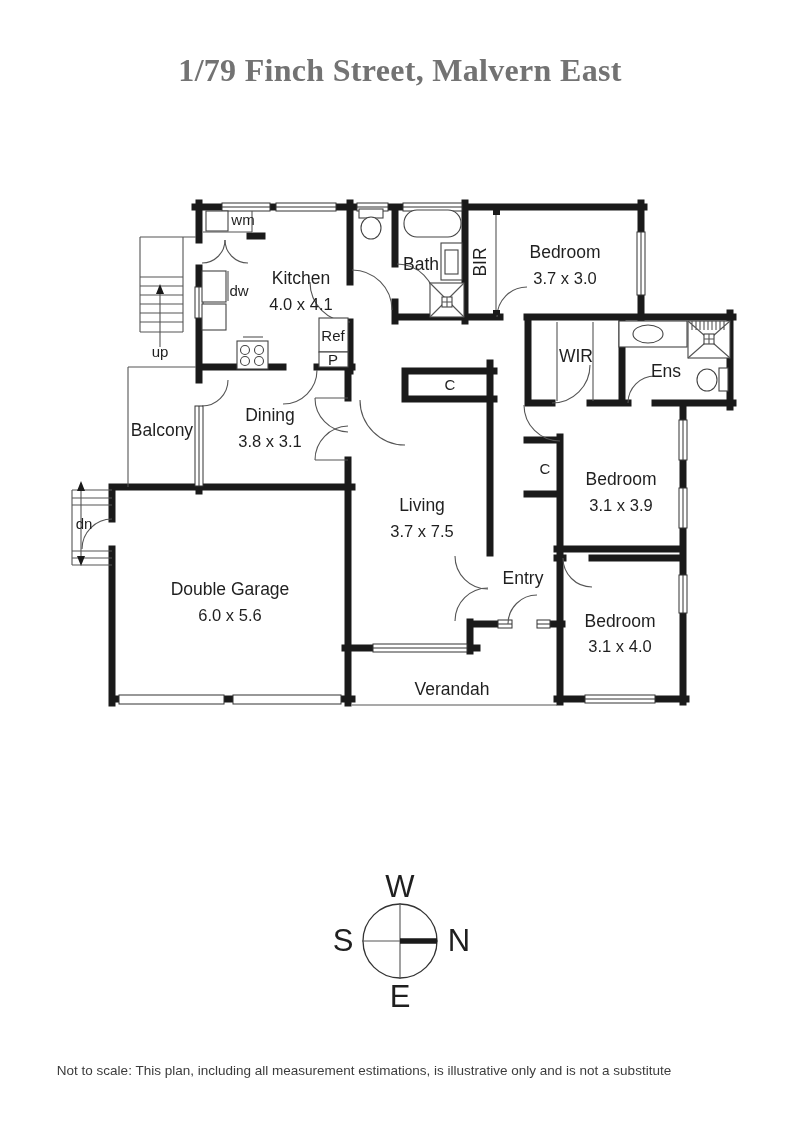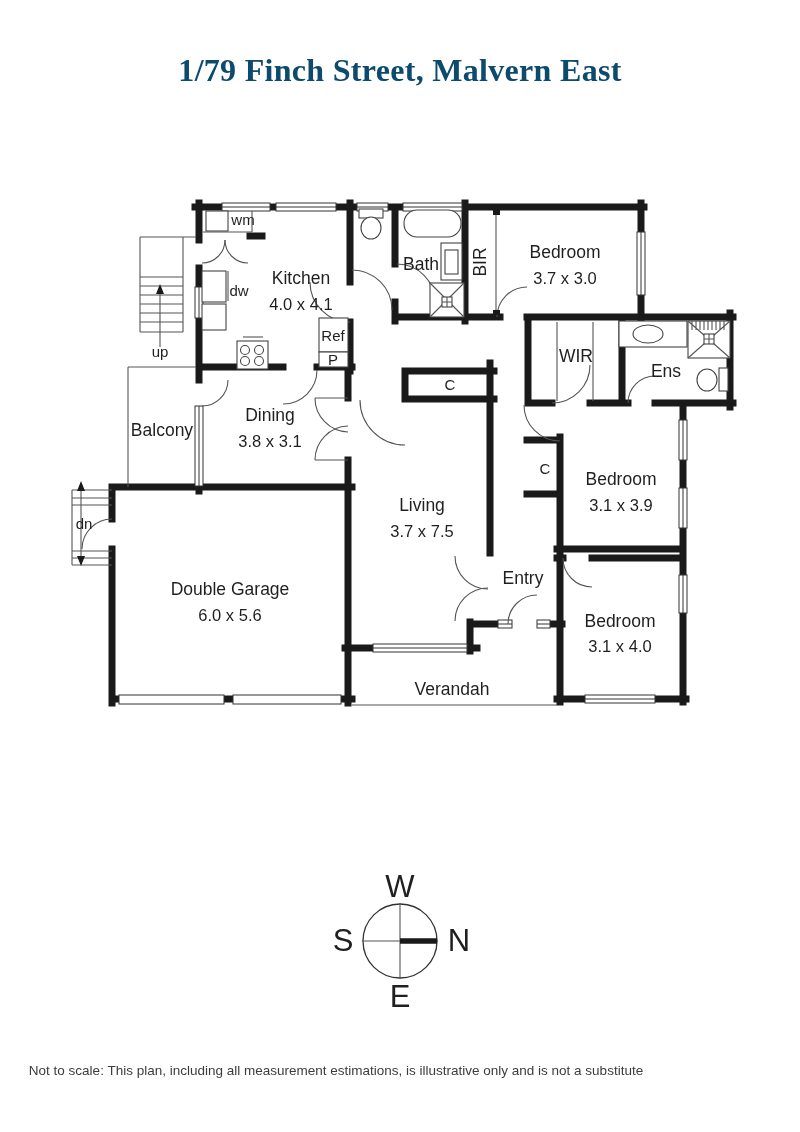--- a/index.html
+++ b/index.html
@@ -1,22 +1,22 @@
 <!DOCTYPE html>
 <html><head>
 <meta charset="utf-8">
 <style>
   html,body{margin:0;padding:0;background:#fff;}
   .page{position:relative;width:800px;height:1132px;background:#ffffff;overflow:hidden;
         font-family:"Liberation Sans",sans-serif;}
   .title{position:absolute;top:52px;left:0;width:800px;text-align:center;
          font-family:"Liberation Serif","DejaVu Serif",serif;font-weight:700;
-         font-size:32px;color:#0c4a6e;letter-spacing:.3px;}
+         font-size:32px;color:#737373;letter-spacing:.3px;}
   .disclaimer{position:absolute;top:1060px;left:0;width:672px;text-align:center;
-              font-size:13.5px;color:#3c3c3c;line-height:1.6;}
+              font-size:13.5px;color:#3c3c3c;line-height:1.6;padding-left:28px;}
   svg{position:absolute;top:0;left:0;}
   .wall{stroke:#1a1a1a;stroke-width:7;fill:none;stroke-linecap:square;}
   .thin{stroke:#555;stroke-width:1.1;fill:none;}
   .arc{stroke:#555;stroke-width:1.1;fill:none;}
   .fix{stroke:#444;stroke-width:1.1;fill:#fff;}
   .win{fill:#fff;stroke:#333;stroke-width:1;}
   .winmid{stroke:#333;stroke-width:1;fill:none;}
   .tick{fill:#1a1a1a;}
   text{fill:#1f1f1f;}
   .room{font-size:17.5px;text-anchor:middle;}

